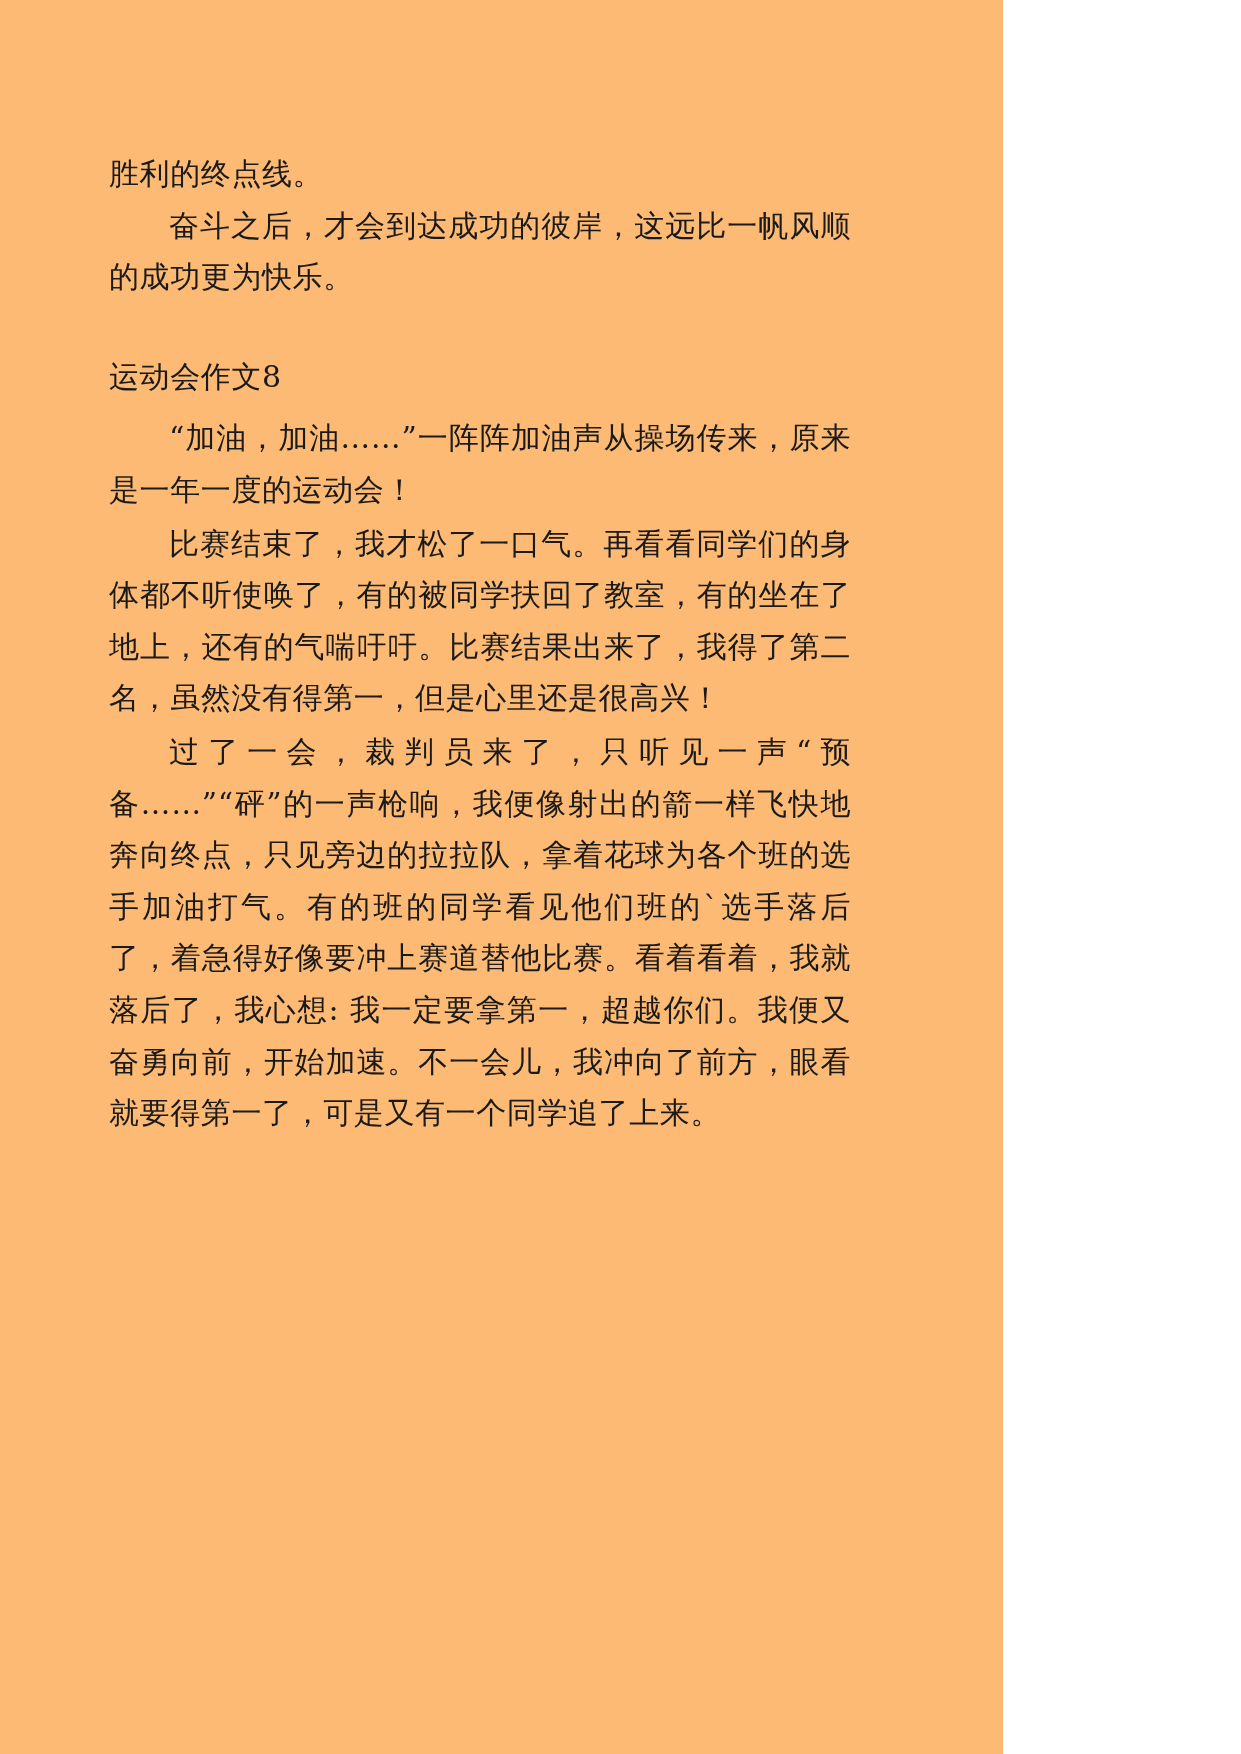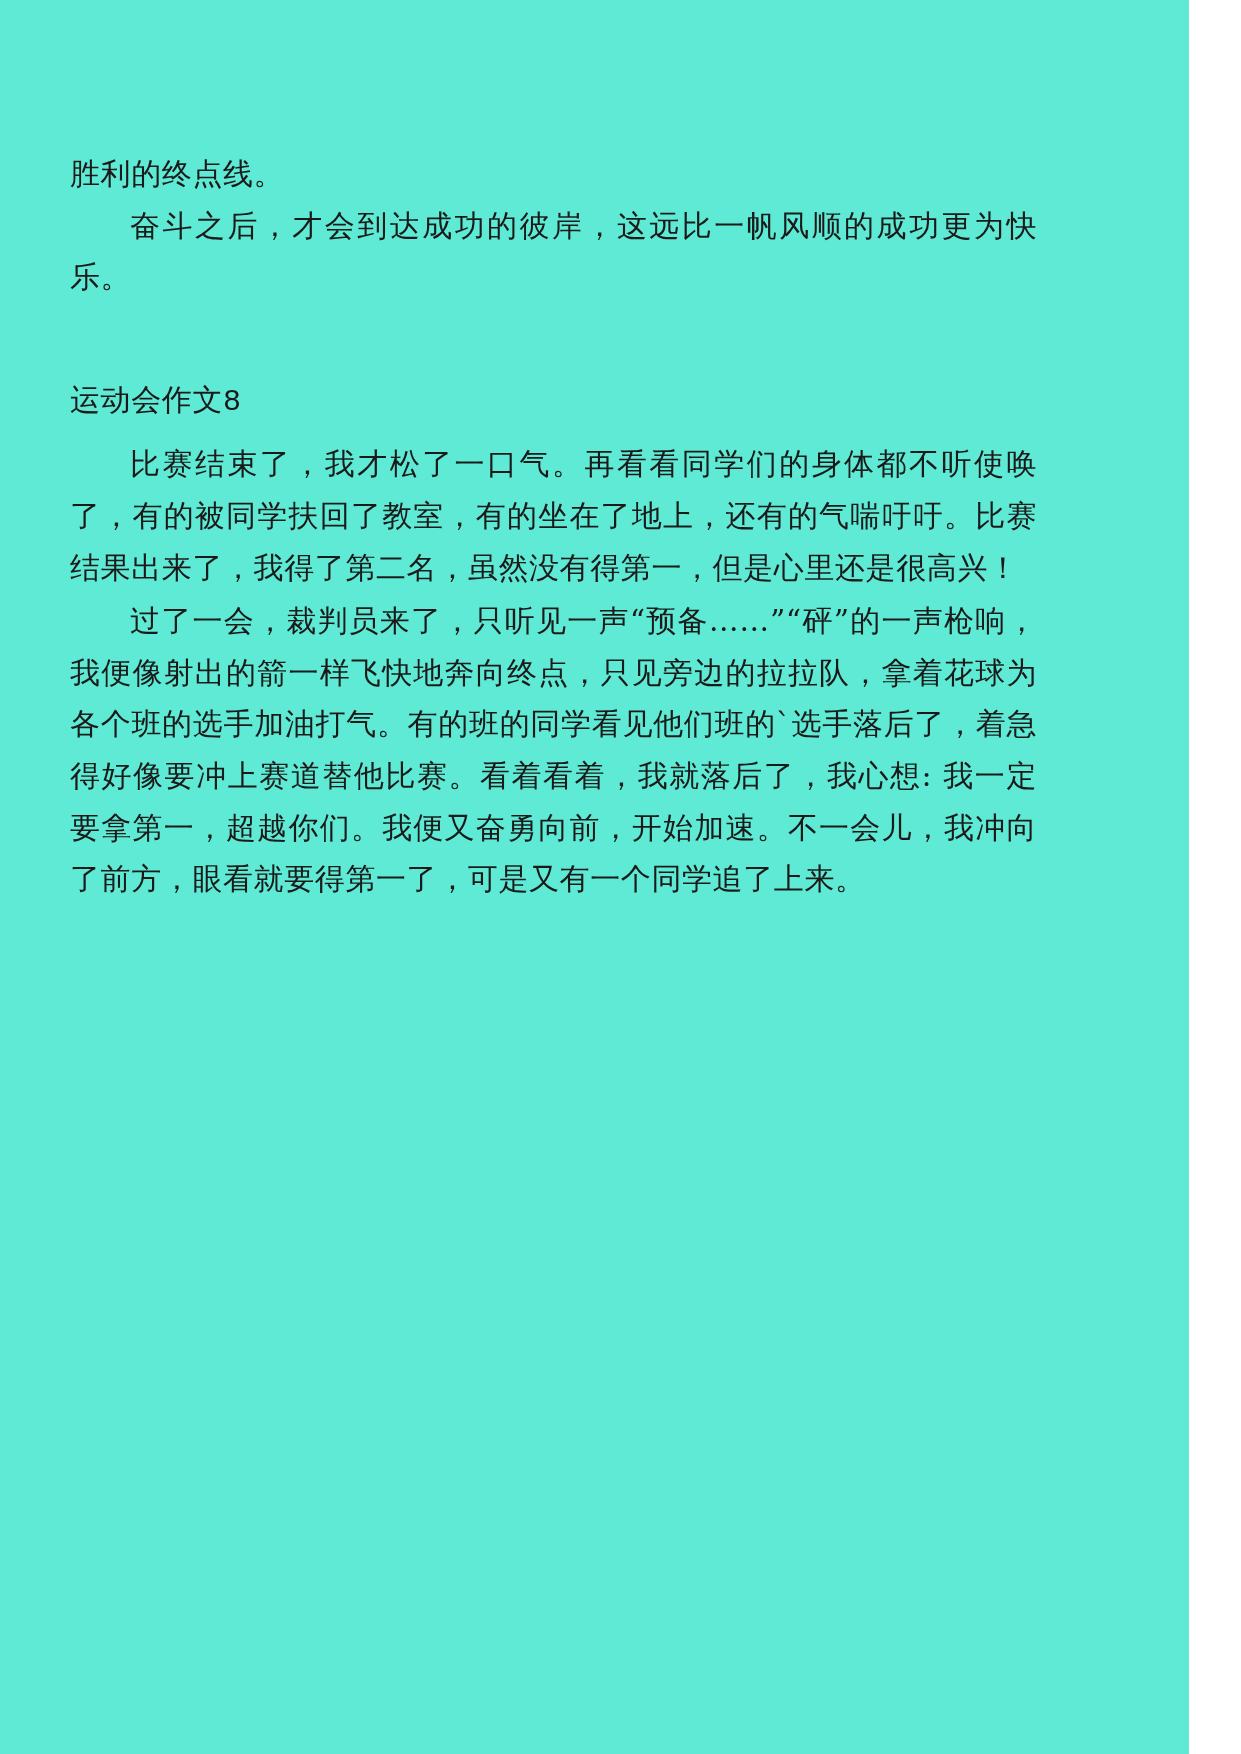--- a/index.html
+++ b/index.html
@@ -9,60 +9,60 @@
   }
   body {
     width: 1241px;
     height: 1754px;
     font-family: "DejaVu Serif", "Liberation Serif", serif;
     color: #1a1a1a;
     -webkit-font-smoothing: antialiased;
   }
   .page {
     box-sizing: border-box;
-    width: 1189px;
+    width: 1003px;
     height: 1754px;
-    padding: 148px 152px 120px 70px;
-    background: #5eead4;
+    padding: 148px 152px 120px 109px;
+    background: #fdba74;
     position: relative;
   }
   .doc-body {
     font-size: 30px;
     line-height: 1.72;
     letter-spacing: 0.6px;
     text-align: justify;
     text-justify: inter-ideograph;
   }
   p {
     margin: 0 0 2px 0;
   }
   p.indent {
     text-indent: 2em;
   }
   p.heading {
-    margin-top: 74px;
+    margin-top: 48px;
     margin-bottom: 10px;
-    font-family: Liberation Mono, monospace;
   }
   p.tight {
     margin-bottom: 0;
   }
 </style>
 </head>
 <body>
 
 <div class="page">
   <div class="doc-body">
 
     <p class="tight">胜利的终点线。</p>
 
     <p class="indent">奋斗之后，才会到达成功的彼岸，这远比一帆风顺的成功更为快乐。</p>
 
     <p class="heading">运动会作文8</p>
 
+    <p class="indent">“加油，加油……”一阵阵加油声从操场传来，原来是一年一度的运动会！</p>
 
 
     <p class="indent">比赛结束了，我才松了一口气。再看看同学们的身体都不听使唤了，有的被同学扶回了教室，有的坐在了地上，还有的气喘吁吁。比赛结果出来了，我得了第二名，虽然没有得第一，但是心里还是很高兴！</p>
 
     <p class="indent">过了一会，裁判员来了，只听见一声“预备……”“砰”的一声枪响，我便像射出的箭一样飞快地奔向终点，只见旁边的拉拉队，拿着花球为各个班的选手加油打气。有的班的同学看见他们班的`选手落后了，着急得好像要冲上赛道替他比赛。看着看着，我就落后了，我心想: 我一定要拿第一，超越你们。我便又奋勇向前，开始加速。不一会儿，我冲向了前方，眼看就要得第一了，可是又有一个同学追了上来。</p>
 
   </div>
 </div>
 
 </body></html>

